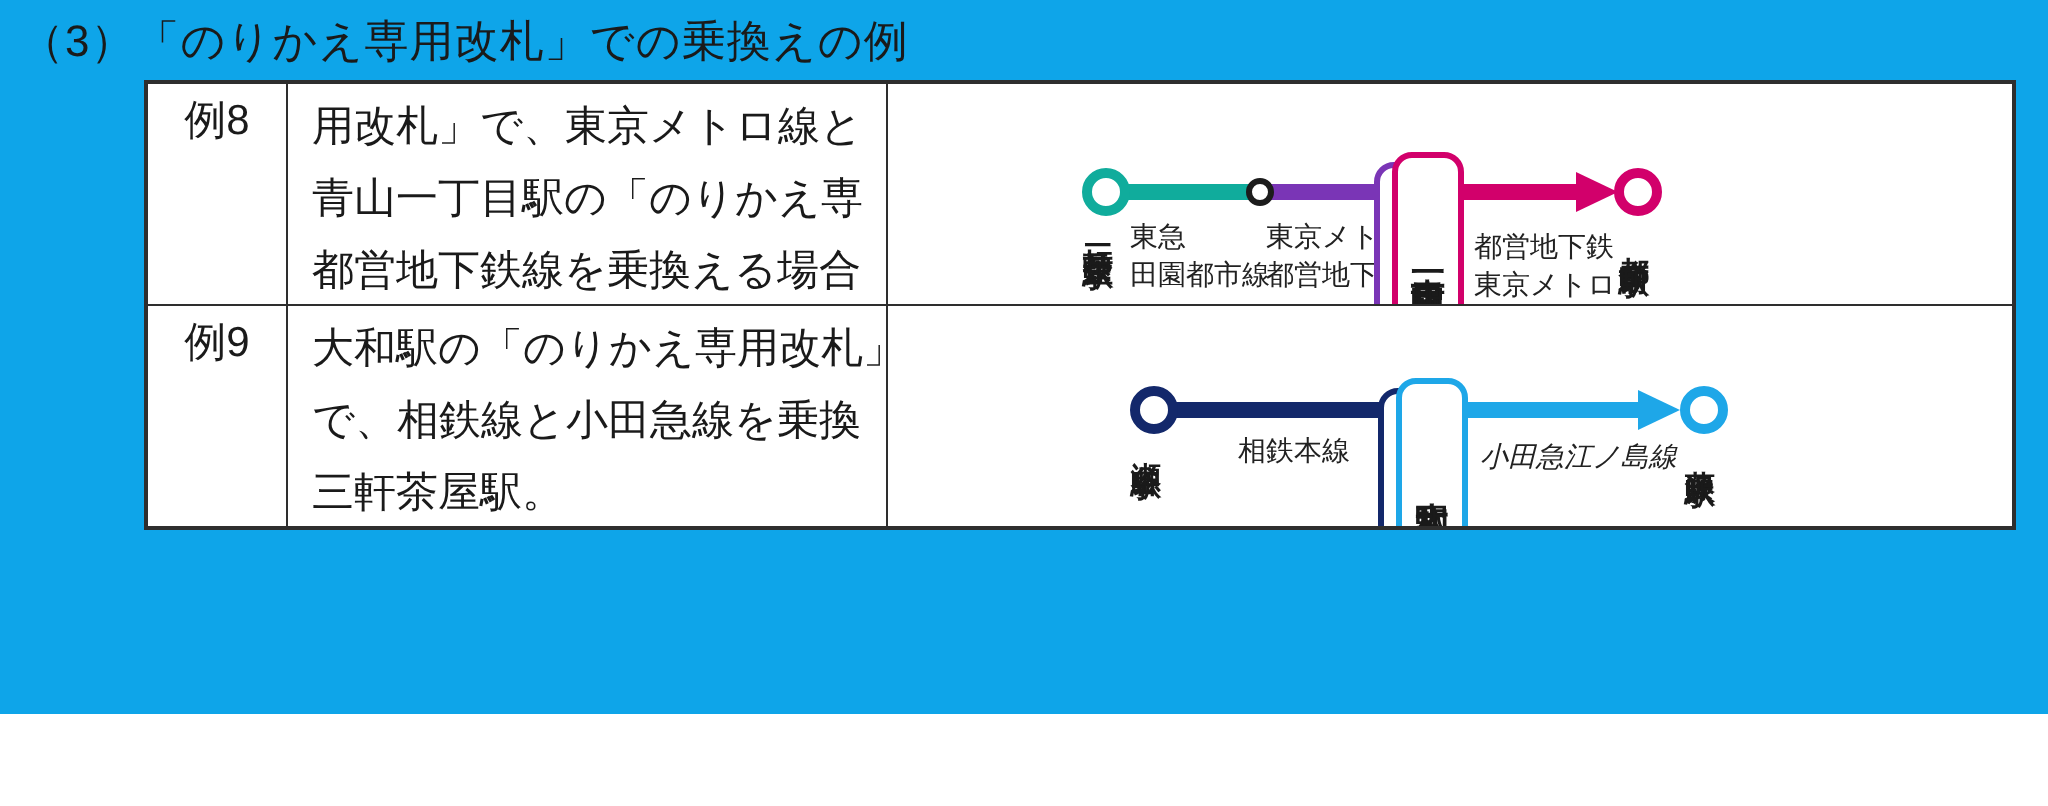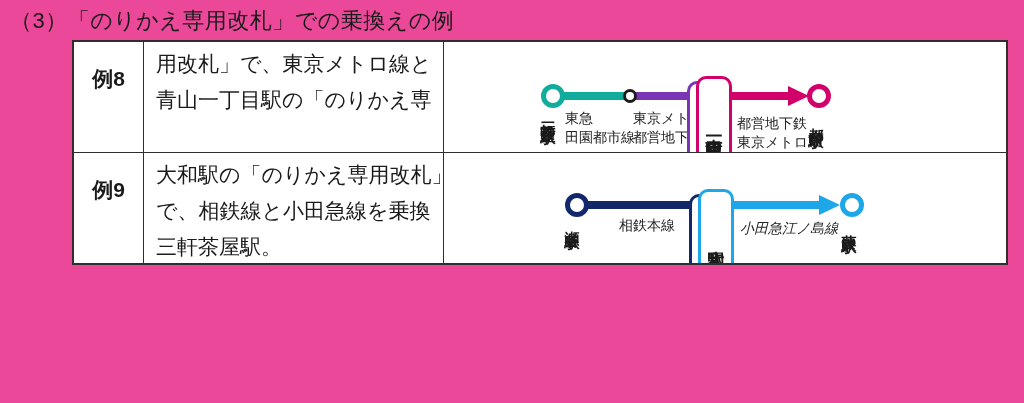--- a/index.html
+++ b/index.html
@@ -1,35 +1,35 @@
 <!DOCTYPE html>
 <html><head>
 <meta charset="utf-8">
 <style>
   * { margin:0; padding:0; box-sizing:border-box; }
   body { background:#fff; }
   .page {
-    position:relative; width:1024px; height:403px; background:#ec4899;
+    position:relative; width:1024px; height:357px; background:#0ea5e9;
     font-family:"Liberation Sans","DejaVu Sans",sans-serif; color:#1a1a1a;
     overflow:hidden;
   }
   .title {
     position:absolute; left:10px; top:6px;
     font-size:22px; letter-spacing:0.5px; white-space:nowrap;
   }
   
   .xtable {
     position:absolute; left:72px; top:40px; width:936px; height:225px;
     border:2px solid #2e2e2e; background:#fff;
     display:grid; grid-template-columns:70px 300px 1fr; grid-template-rows:1fr 1fr;
   }
   .cell { border-right:1.5px solid #2e2e2e; border-bottom:1.5px solid #2e2e2e; overflow:hidden; }
   .cell.lastcol { border-right:none; }
   .cell.lastrow { border-bottom:none; }
-  .label-cell { display:flex; justify-content:center; padding-top:23px; font-size:21px;font-weight:bold; }
+  .label-cell { display:flex; justify-content:center; padding-top:4px; font-size:21px; }
   .desc-cell  { padding:4px 8px 0 12px; font-size:21px; }
   .desc-line  { line-height:36px; white-space:nowrap; }
   .diagram-cell { position:relative;margin-top:32px; }
   
   .seg { position:absolute; height:8px; }
   .bigring {
     position:absolute; width:24px; height:24px; border-radius:50%;
     background:#fff; border:5px solid #000; z-index:2;
   }
   .smallring {
@@ -72,20 +72,21 @@
   <div class="title">（3）「のりかえ専用改札」での乗換えの例</div>
 
   <div class="xtable">
 
     <div class="cell label-cell">
       <span>例8</span>
     </div>
     <div class="cell desc-cell">
       <div class="desc-line">用改札」で、東京メトロ線と</div>
       <div class="desc-line">青山一丁目駅の「のりかえ専</div>
+      <div class="desc-line">都営地下鉄線を乗換える場合</div>
     </div>
     <div class="cell lastcol diagram-cell">
 
       <div class="seg c-teal-bg" style="left:109px;top:18px;width:80px;"></div>
       <div class="seg c-pur-bg" style="left:186px;top:18px;width:80px;"></div>
       <div class="seg c-crim-bg" style="left:288px;top:18px;width:57px;z-index:1;"></div>
       <div class="arrowhead c-crim-ah" style="left:344px;top:12px;"></div>
 
       <div class="bigring c-teal-bd" style="left:97px;top:10px;"></div>
       <div class="smallring" style="left:179px;top:15px;"></div>

